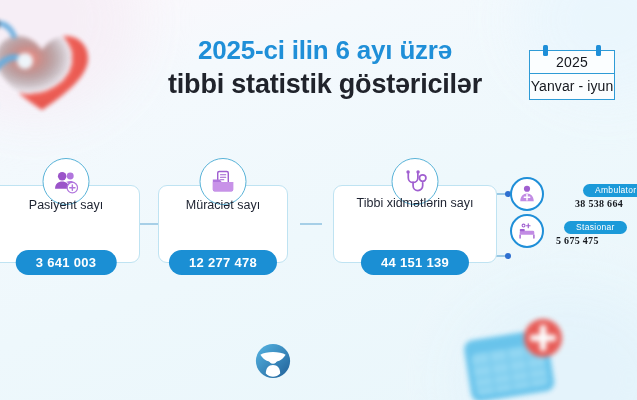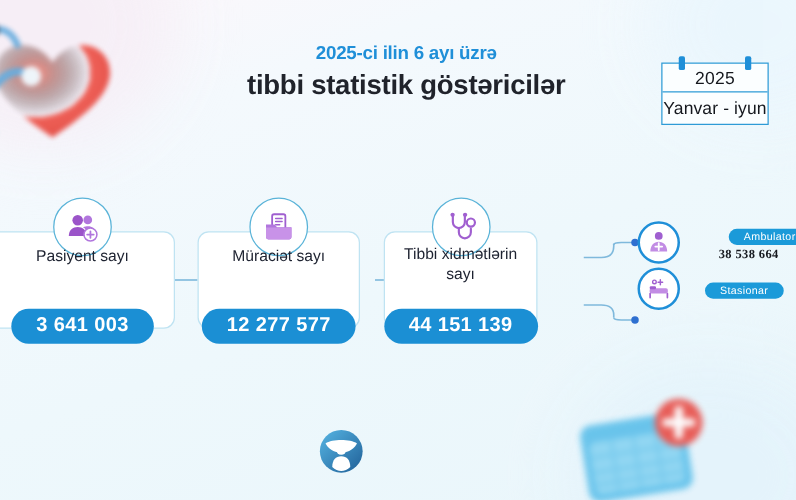--- a/index.html
+++ b/index.html
@@ -47,29 +47,29 @@
 
   
   .title-wrap {
     position: absolute;
     left: 140px; top: 33px;
     width: 370px;
     text-align: center;
   }
   .title-line1 {
     color: #1f8fd8;
-    font-size: 15px;
+    font-size: 26px;
     font-weight: bold;
     letter-spacing: -.2px;
     line-height: 1.32;
     white-space: nowrap;
   }
   .title-line2 {
     color: #20232b;
-    font-size: 22px;
+    font-size: 27px;
     font-weight: bold;
     letter-spacing: -.2px;
     line-height: 1.32;
     white-space: nowrap;
   }
 
   
   .date-badge {
     position: absolute;
     left: 529px; top: 50px;
@@ -115,21 +115,21 @@
   .card {
     position: absolute;
     box-sizing: border-box;
     background: #ffffff;
     border: 1px solid #bfe3f2;
     border-radius: 9px;
     height: 78px;
   }
   .card-1 { left: -8px; top: 185px; width: 148px; border-top-left-radius: 0; border-bottom-left-radius: 0;}
   .card-2 { left: 158px; top: 185px; width: 130px; }
-  .card-3 { left: 307px; top: 185px; width: 123px; }
+  .card-3 { left: 333px; top: 185px; width: 164px; }
 
   .card-label {
     position: absolute;
     left: 0; right: 0;
     top: 12px;
     text-align: center;
     font-size: 12.5px;
     color: #1d2230;
     line-height: 1.25;
     padding: 0 6px;
@@ -152,21 +152,21 @@
     box-sizing: border-box;
   }
 
   .value-pill {
     position: absolute;
     left: 50%;
     transform: translateX(-50%);
     bottom: -13px;
     background: #1b8fd4;
     color: #ffffff;
-    font-size: 16px;
+    font-size: 13px;
     font-weight: bold;
     border-radius: 14px;
     padding: 5px 20px;
     white-space: nowrap;
     letter-spacing: .3px;
   }
 
   
   .sub {
     position: absolute;
@@ -319,21 +319,21 @@
   <div class="card card-2">
     <div class="icon-circle">
       <svg width="25" height="25" viewBox="0 0 26 26">
         <rect x="7.5" y="2.5" width="11" height="12.5" rx="1.6" fill="#ffffff" stroke="#a05fd0" stroke-width="1.5"></rect>
         <path d="M10.4 6 h5.4 M10.4 8.6 h5.4 M10.4 11.2 h3.4" stroke="#a05fd0" stroke-width="1.2" stroke-linecap="round"></path>
         <path d="M2.4 11 h7.2 l2 2.4 h12 v8.2 a1.8 1.8 0 0 1 -1.8 1.8 h-17.6 a1.8 1.8 0 0 1 -1.8 -1.8 Z" fill="#b176dd"></path>
         <path d="M2.4 13.6 h21.2 v7.8 a1.8 1.8 0 0 1 -1.8 1.8 h-17.6 a1.8 1.8 0 0 1 -1.8 -1.8 Z" fill="#c892e8"></path>
       </svg>
     </div>
     <div class="card-label">Müraciət sayı</div>
-    <div class="value-pill">12 277 577</div>
+    <div class="value-pill">12 277 478</div>
   </div>
 
   <div class="card card-3">
     <div class="icon-circle">
       <svg width="25" height="25" viewBox="0 0 26 26">
         <path d="M6 3 v6 a5 5 0 0 0 10 0 v-6" fill="none" stroke="#a05fd0" stroke-width="1.8" stroke-linecap="round"></path>
         <path d="M11 14 v3.5 a5 5 0 0 0 10 0 v-3" fill="none" stroke="#a05fd0" stroke-width="1.8" stroke-linecap="round"></path>
         <circle cx="5.8" cy="3" r="1.8" fill="#a05fd0"></circle>
         <circle cx="16.2" cy="3" r="1.8" fill="#a05fd0"></circle>
         <circle cx="21" cy="9.4" r="3.4" fill="#ffffff" stroke="#a05fd0" stroke-width="1.8"></circle>
@@ -362,20 +362,21 @@
       <svg width="20" height="20" viewBox="0 0 22 22">
         <circle cx="7.2" cy="5" r="1.6" fill="none" stroke="#a05fd0" stroke-width="1.2"></circle>
         <path d="M12.4 3 v4.4 M10.4 5.2 h4" stroke="#a05fd0" stroke-width="1.3" stroke-linecap="round"></path>
         <rect x="3" y="10.6" width="16" height="4.6" rx="1.6" fill="#c28ce4"></rect>
         <rect x="3" y="8.8" width="5.6" height="2.6" rx="1.1" fill="#a05fd0"></rect>
         <path d="M3.4 15.2 v3.6 M18.6 15.2 v3.6" stroke="#a05fd0" stroke-width="1.5" stroke-linecap="round"></path>
       </svg>
     </div>
     <div class="sub-body">
       <div class="sub-tag">Stasionar</div>
+      <div class="sub-value">5 675 475</div>
     </div>
   </div>
 
   <div class="logo">
     <svg class="logo-mark" viewBox="0 0 40 40">
       <defs>
         <linearGradient id="lg" x1="0" y1="0" x2="1" y2="1">
           <stop offset="0%" stop-color="#57b6e4"></stop>
           <stop offset="100%" stop-color="#1f5f97"></stop>
         </linearGradient>

